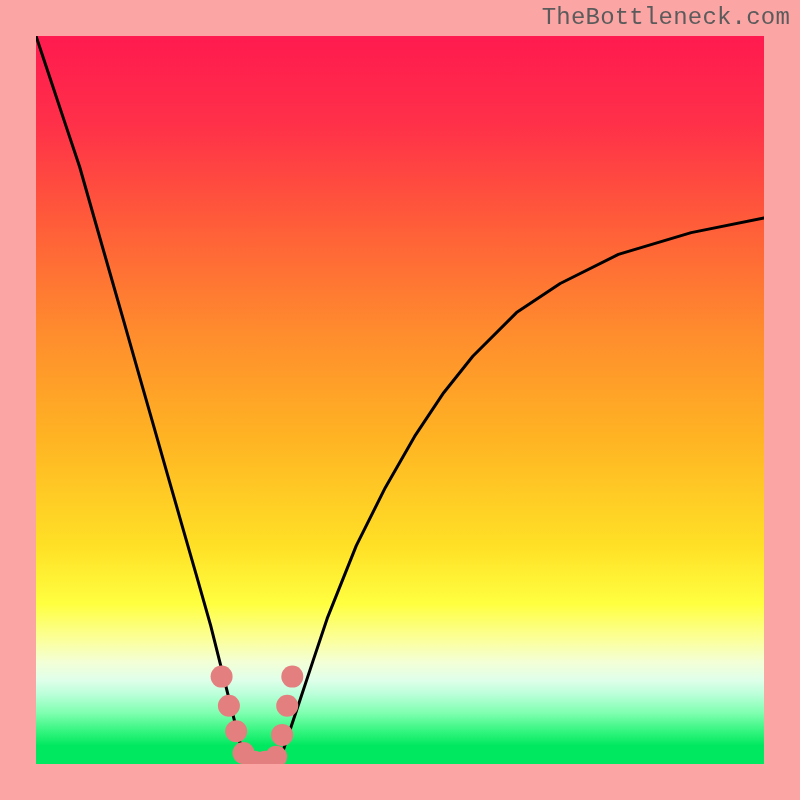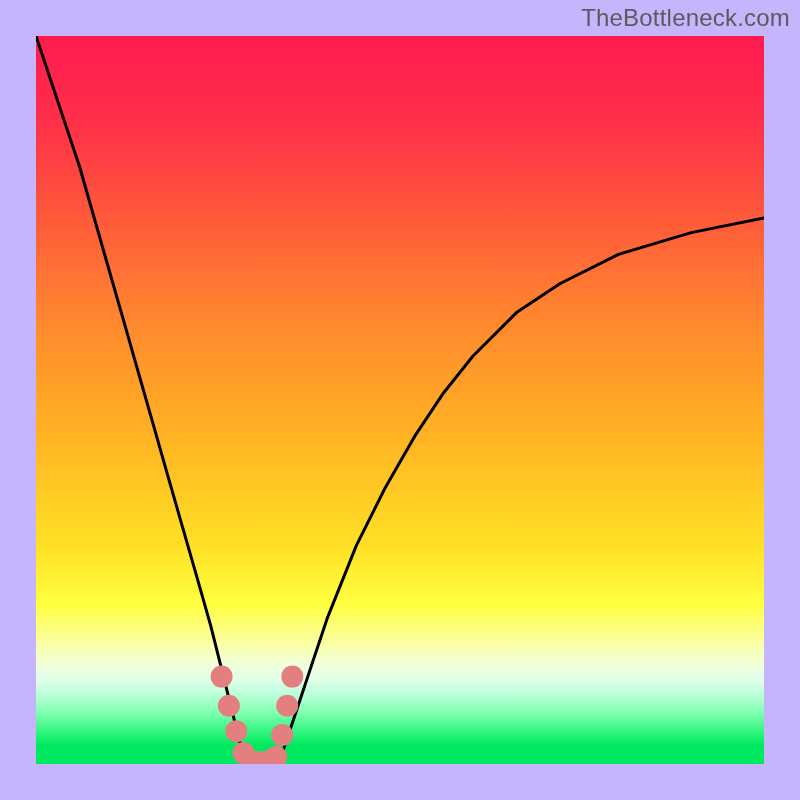--- a/index.html
+++ b/index.html
@@ -7,21 +7,22 @@
     padding: 0;
     width: 800px;
     height: 800px;
     background: #000;
     font-family: Arial, Helvetica, sans-serif;
     overflow: hidden;
   }
   .frame {
     position: absolute;
     inset: 0;
-    background: #c4b5fd;
+    background: #fca5a5;
+    font-family: Liberation Mono, monospace;
   }
   .plot {
     position: absolute;
     left: 36px;
     top: 36px;
     width: 728px;
     height: 728px;
     overflow: hidden;
   }
   .attribution {

